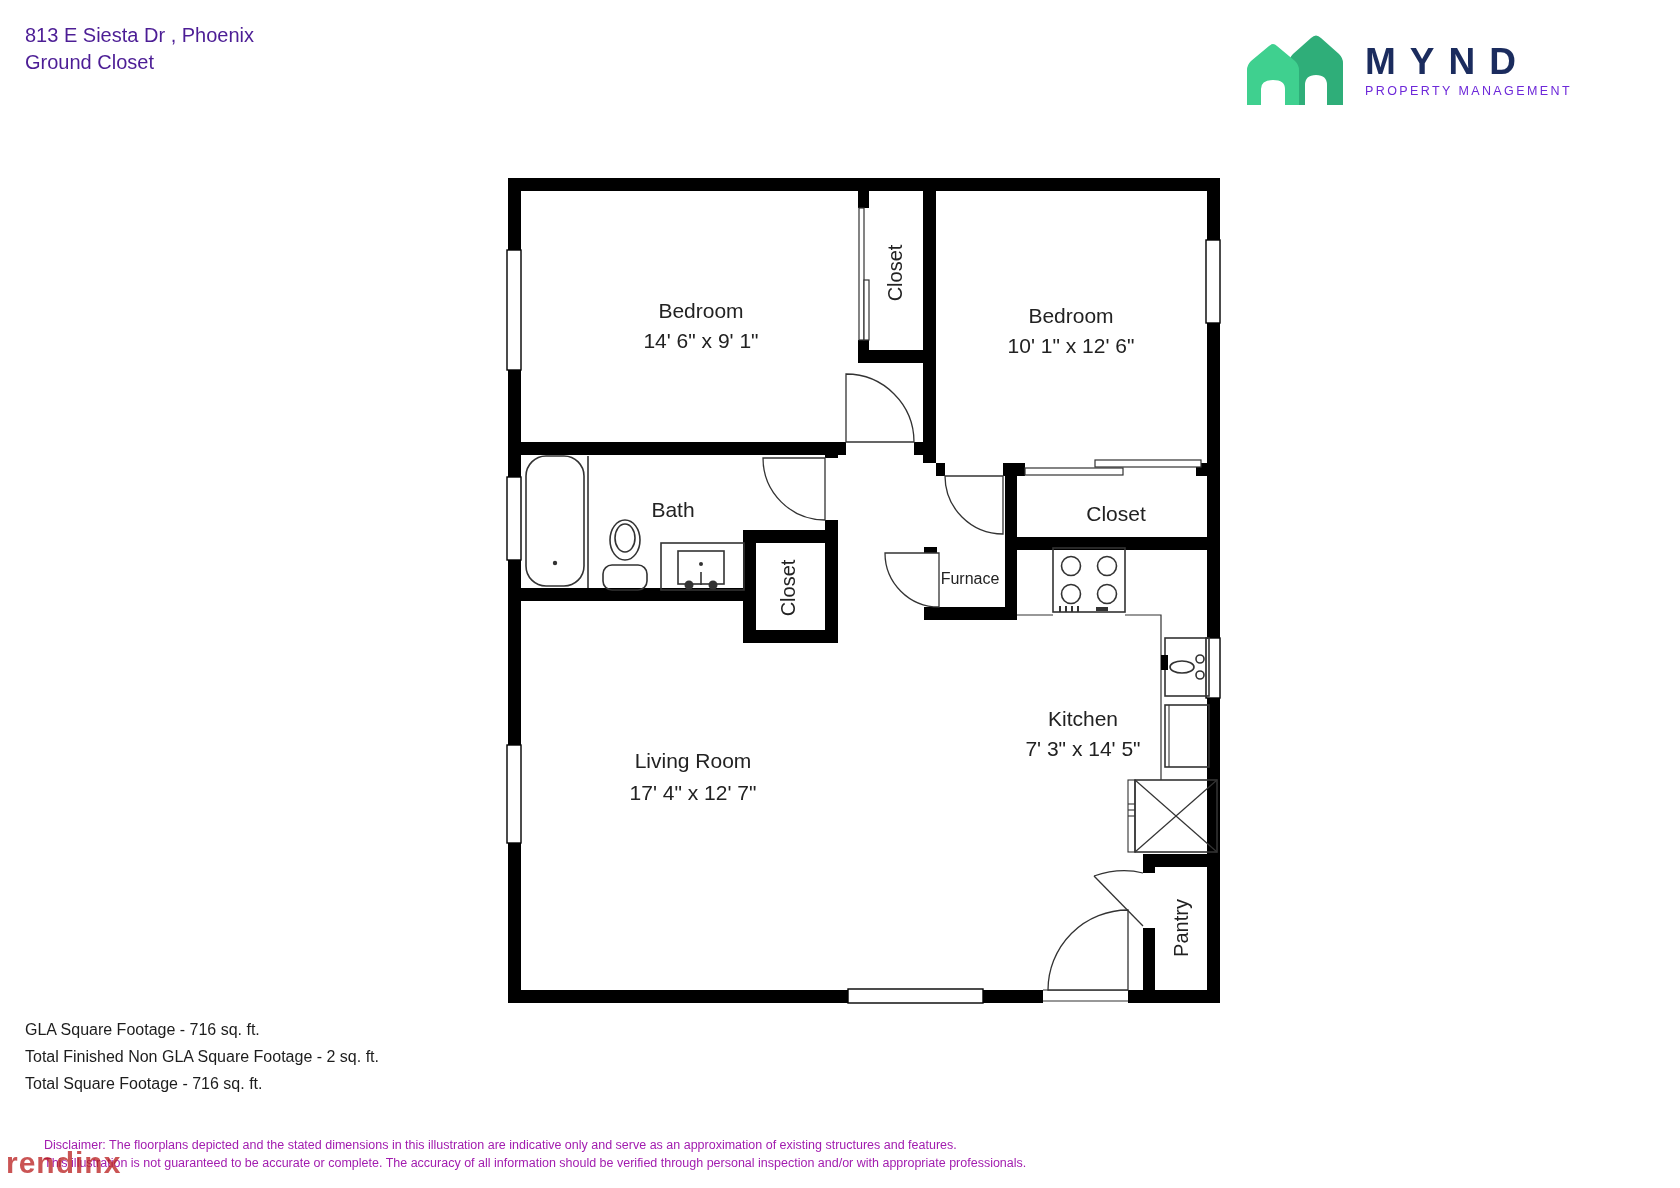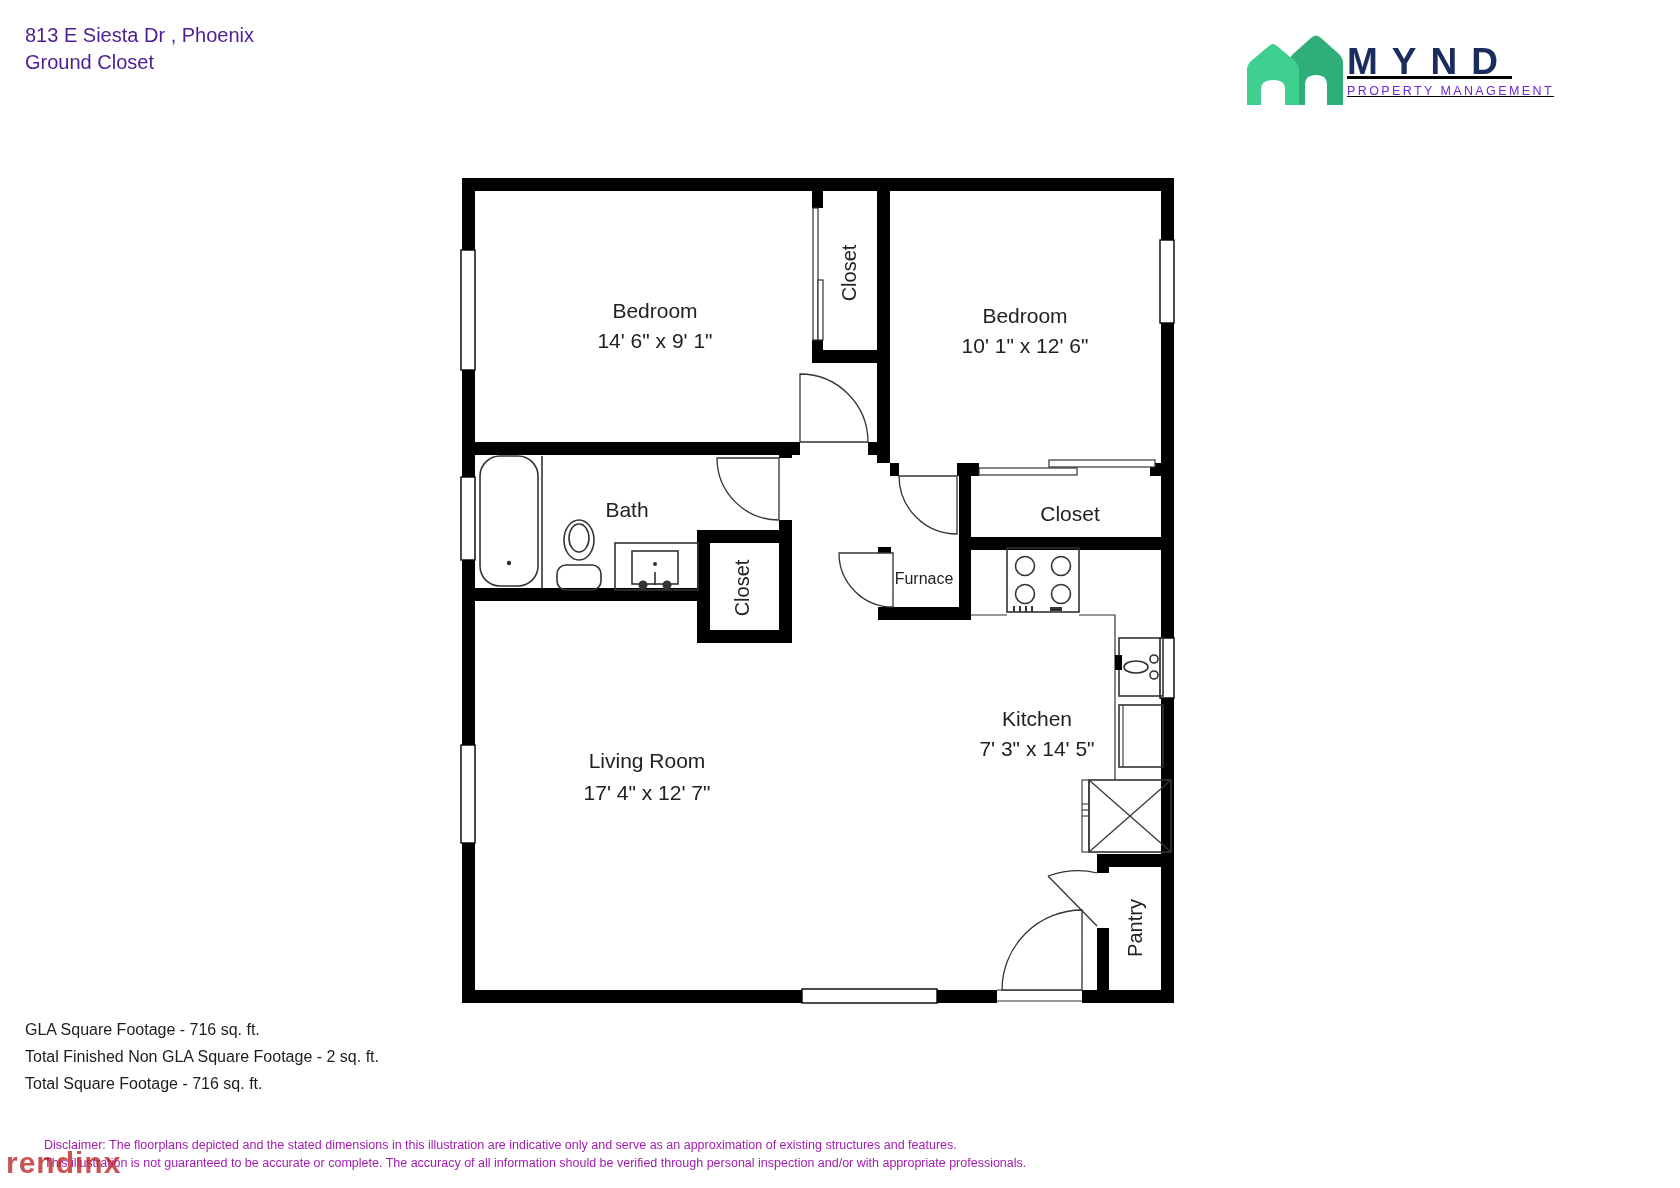--- a/index.html
+++ b/index.html
@@ -1,22 +1,22 @@
 <!DOCTYPE html>
 <html><head>
 <meta charset="utf-8">
 <style>
   html,body{margin:0;padding:0;background:#fff;}
   body{width:1680px;height:1188px;position:relative;font-family:"Liberation Sans",sans-serif;overflow:hidden;}
   .hdr{position:absolute;left:25px;top:22px;color:#4c1d95;font-size:20px;line-height:27px;}
   .logo{position:absolute;left:1243px;top:33px;display:flex;align-items:center;}
-  .logo-text{text-decoration:underline;}
+  .logo-text{margin-left:18px;}
   .brand{color:#1b2c5e;font-size:37px;font-weight:bold;letter-spacing:14px;line-height:38px;white-space:nowrap;}
   .tagline{color:#6d28d9;font-size:12.5px;letter-spacing:2.4px;margin-top:3px;white-space:nowrap;}
-  .plan{position:absolute;left:452px;top:168px;}
+  .plan{position:absolute;left:498px;top:168px;}
   .footer{position:absolute;left:25px;top:1016px;color:#1d1d1d;font-size:16px;line-height:27px;}
   .disc{position:absolute;left:44px;top:1136px;color:#a21caf;font-size:12.5px;line-height:18px;}
   .wm{position:absolute;left:6px;top:1146px;color:#b91c1c;font-size:30px;letter-spacing:1px;opacity:.75;font-weight:bold;}
   svg text{font-family:"Liberation Sans",sans-serif;fill:#222;}
   .rl{font-size:21px;}
   .rs{font-size:20px;}
   .rf{font-size:16px;}
 </style>
 </head>
 <body>

